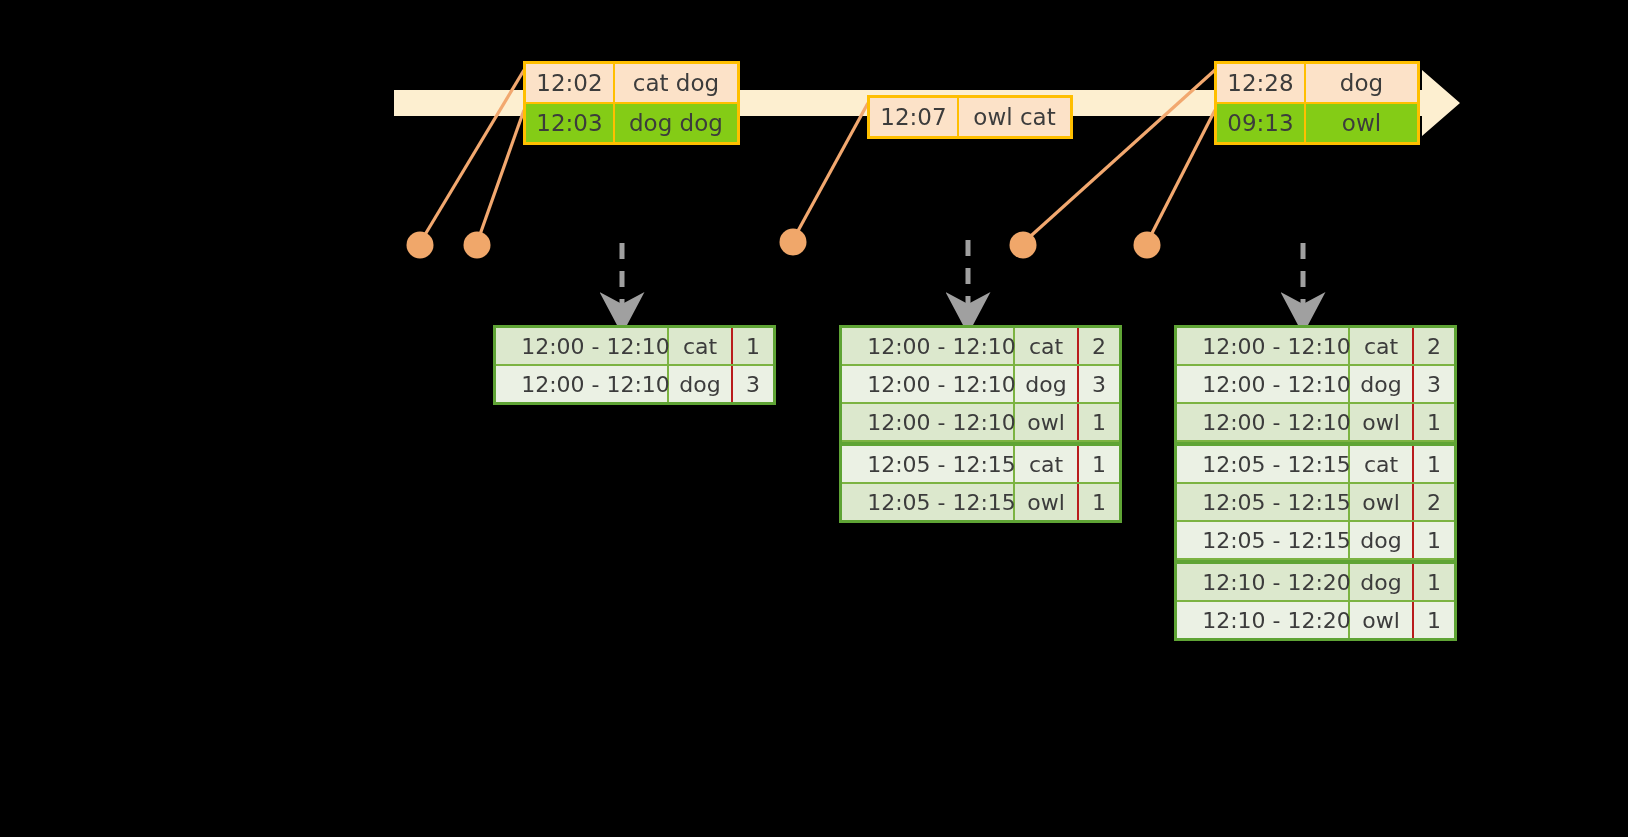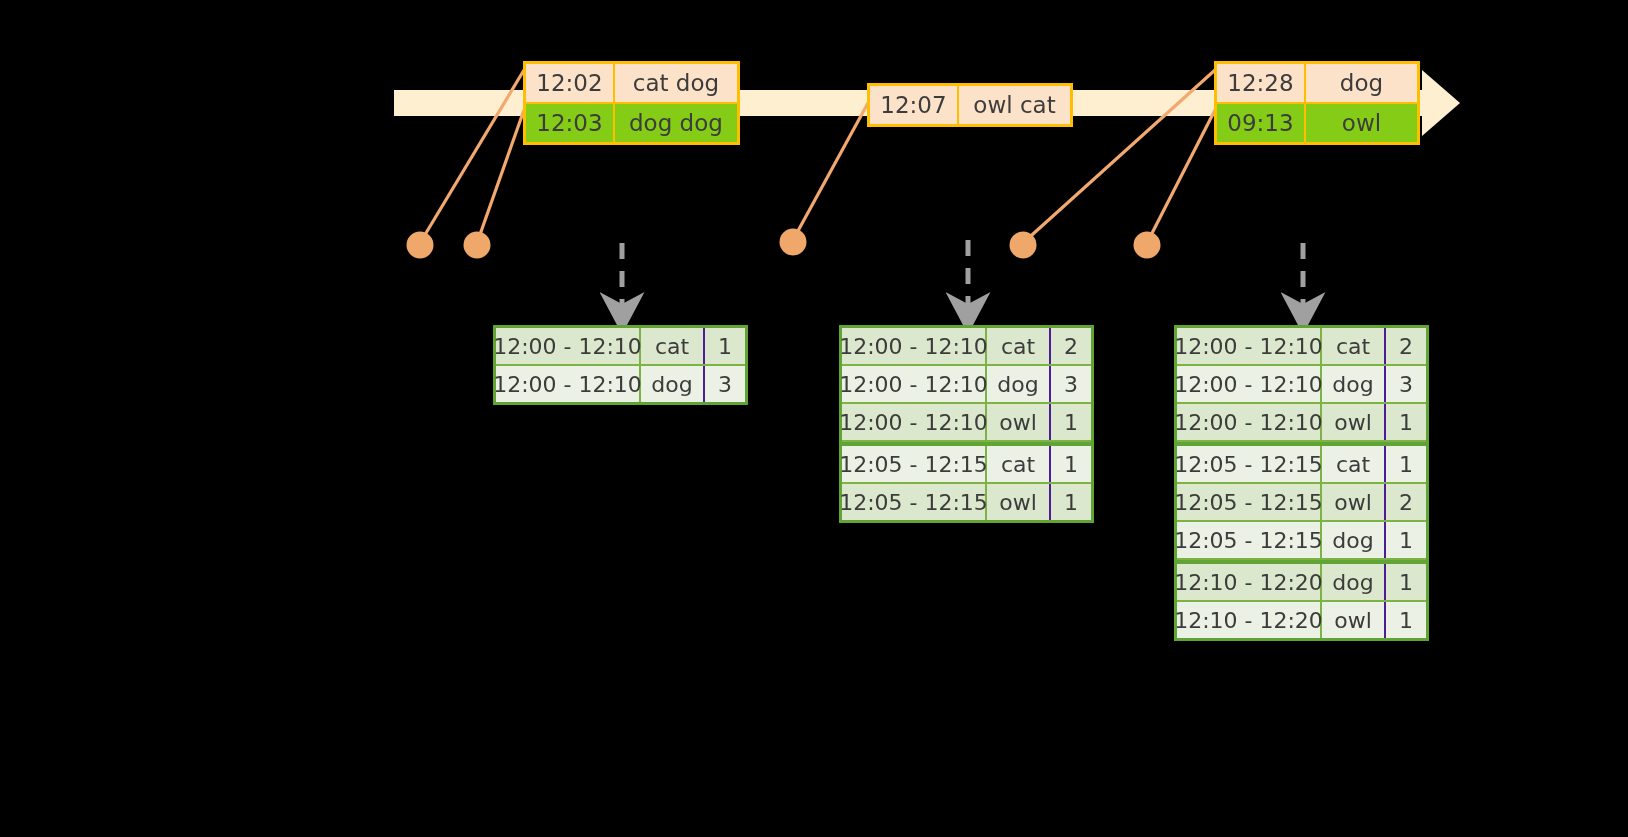--- a/index.html
+++ b/index.html
@@ -86,24 +86,25 @@
     align-items: center;
     justify-content: center;
     font-size: 22px;
     color: #3c3c3c;
     height: 36px;
     white-space: nowrap;
   }
   .c-window {
     width: 143px;
     border-right: 2px solid #7CB342;
+    padding-left: 28px;
   }
   .c-word {
     width: 62px;
-    border-right: 2px solid #4c1d95;
+    border-right: 2px solid #b91c1c;
   }
   .c-count {
     width: 40px;
   }
 </style>
 </head>
 <body>
 
 <div id="stage">
 
@@ -145,21 +146,21 @@
     <div class="event-row shade-a">
       <div class="ev-time">12:02</div>
       <div class="ev-words">cat dog</div>
     </div>
     <div class="event-row shade-b">
       <div class="ev-time">12:03</div>
       <div class="ev-words">dog dog</div>
     </div>
   </div>
 
-  <div class="event-box" style="left:867px; top:83px;">
+  <div class="event-box" style="left:867px; top:95px;">
     <div class="event-row shade-a">
       <div class="ev-time">12:07</div>
       <div class="ev-words">owl cat</div>
     </div>
   </div>
 
   <div class="event-box" style="left:1214px; top:61px;">
     <div class="event-row shade-a">
       <div class="ev-time">12:28</div>
       <div class="ev-words">dog</div>

